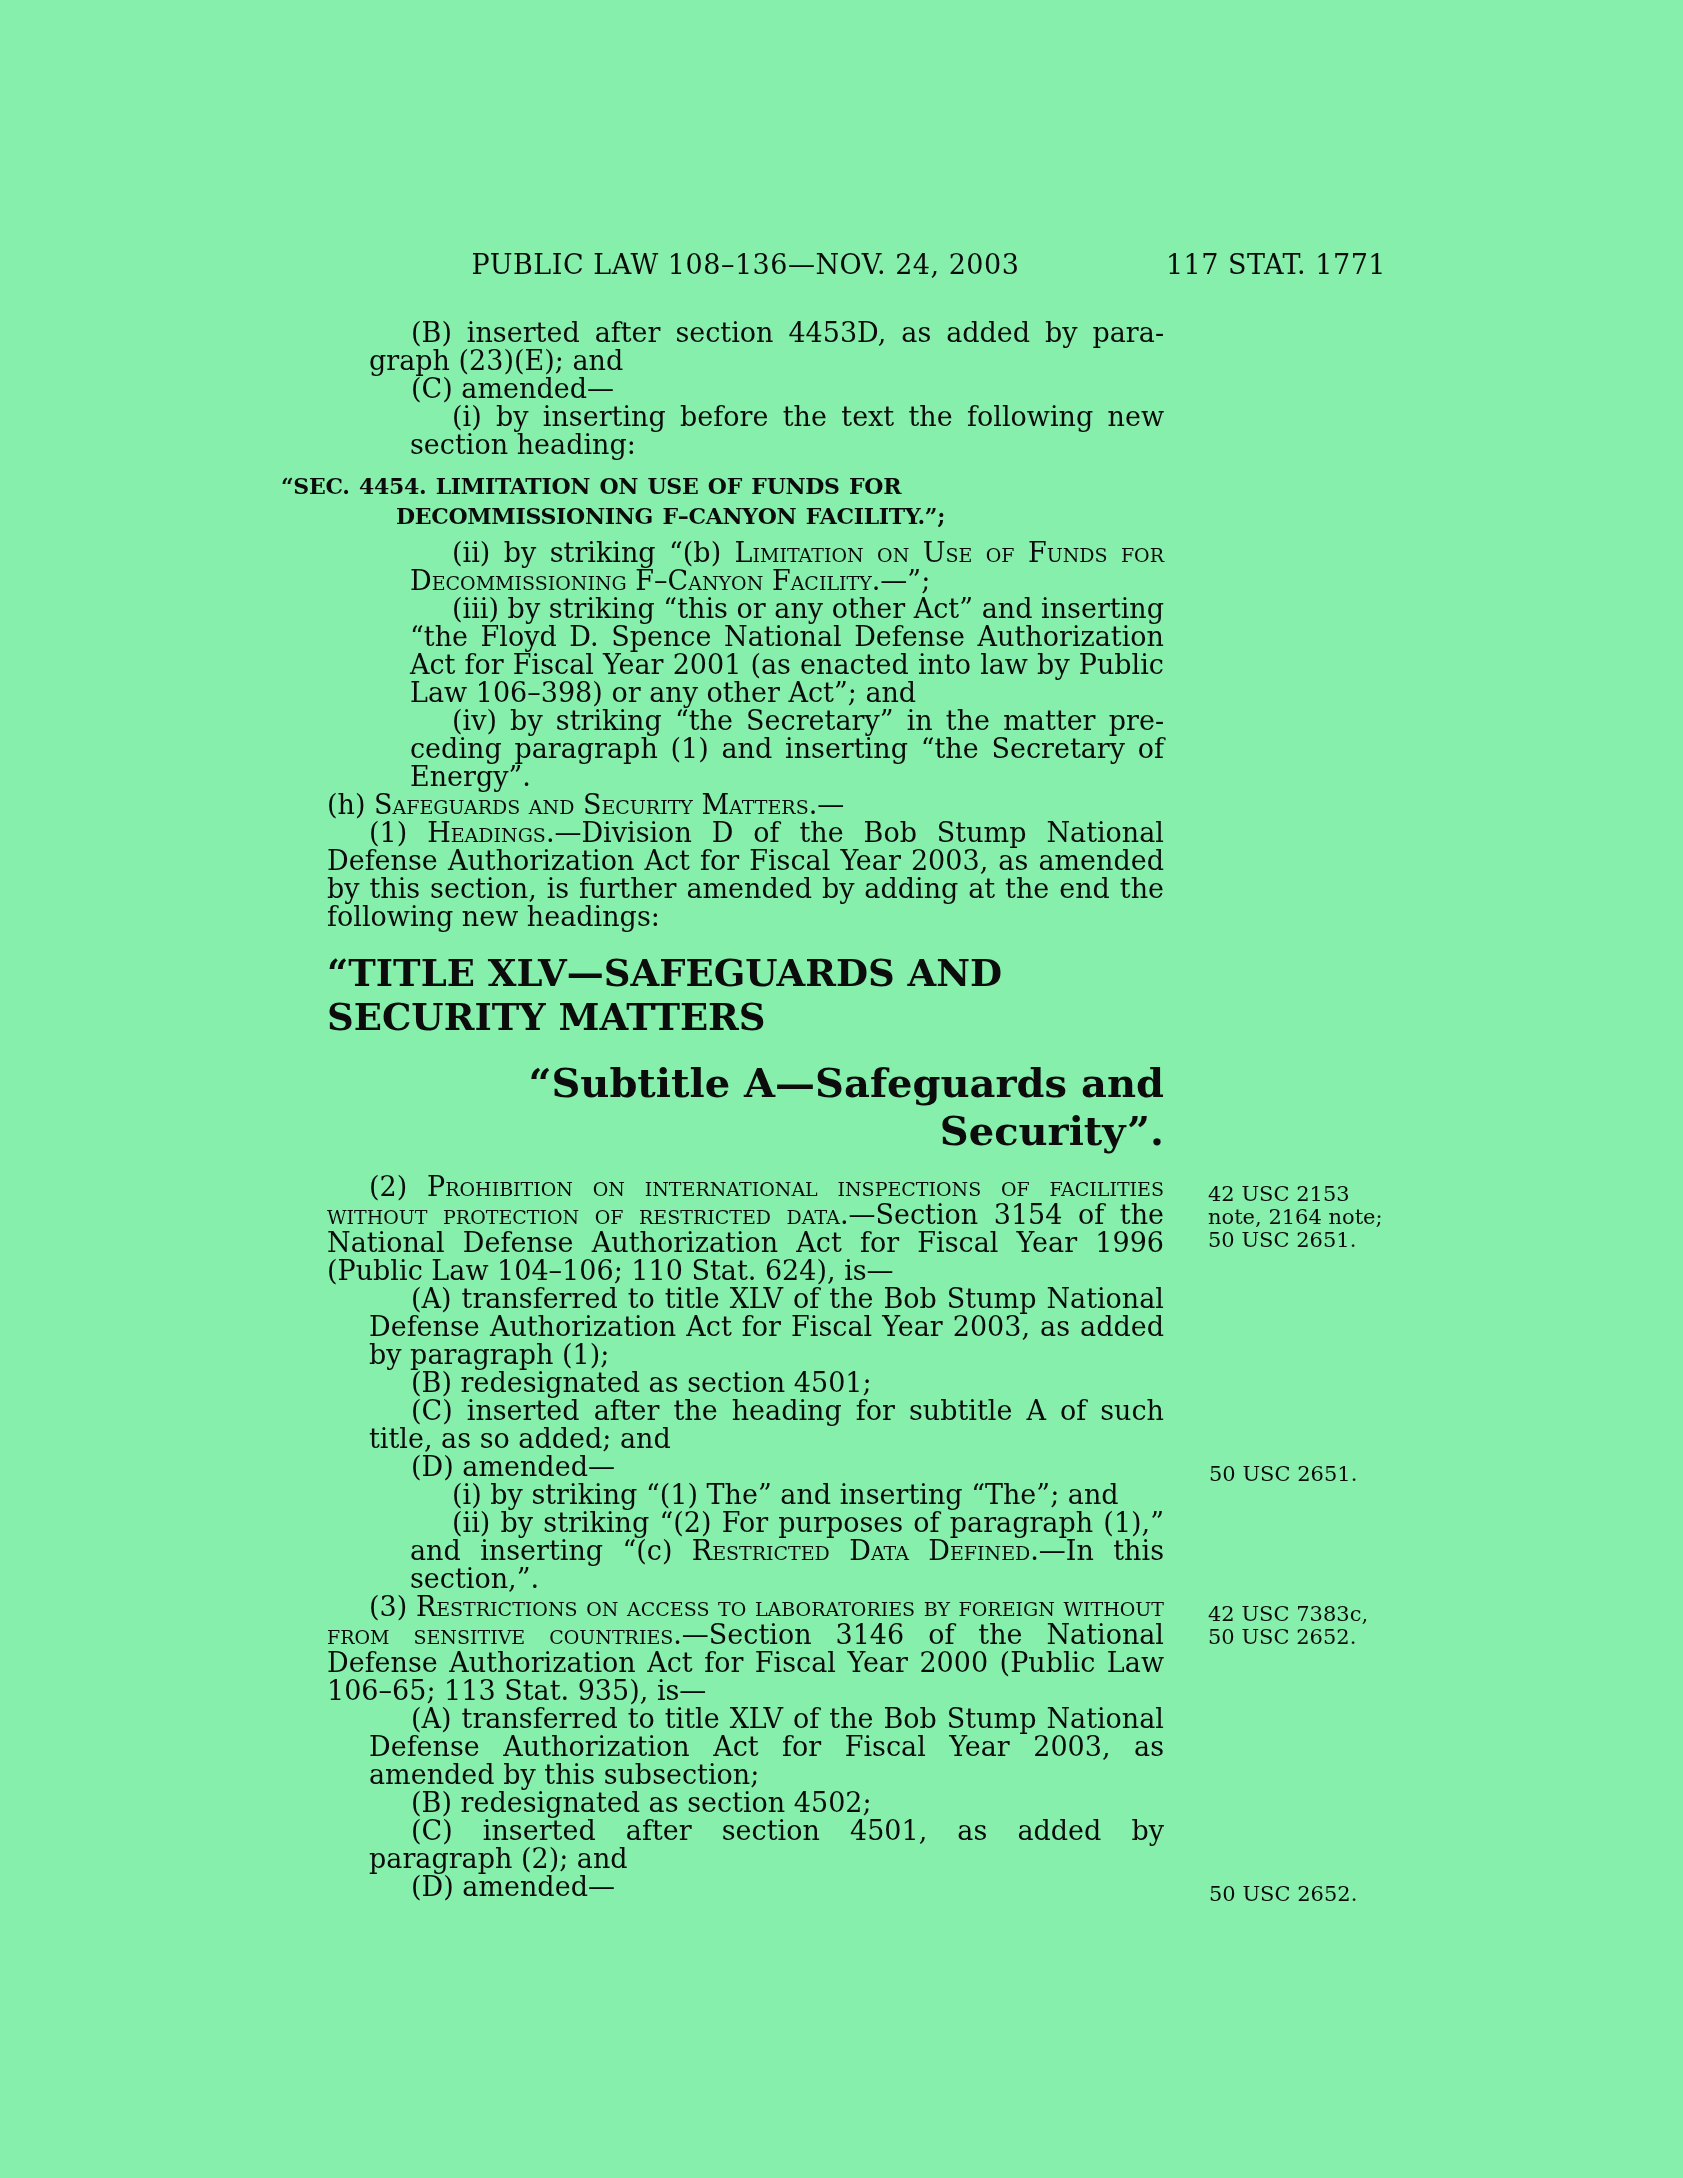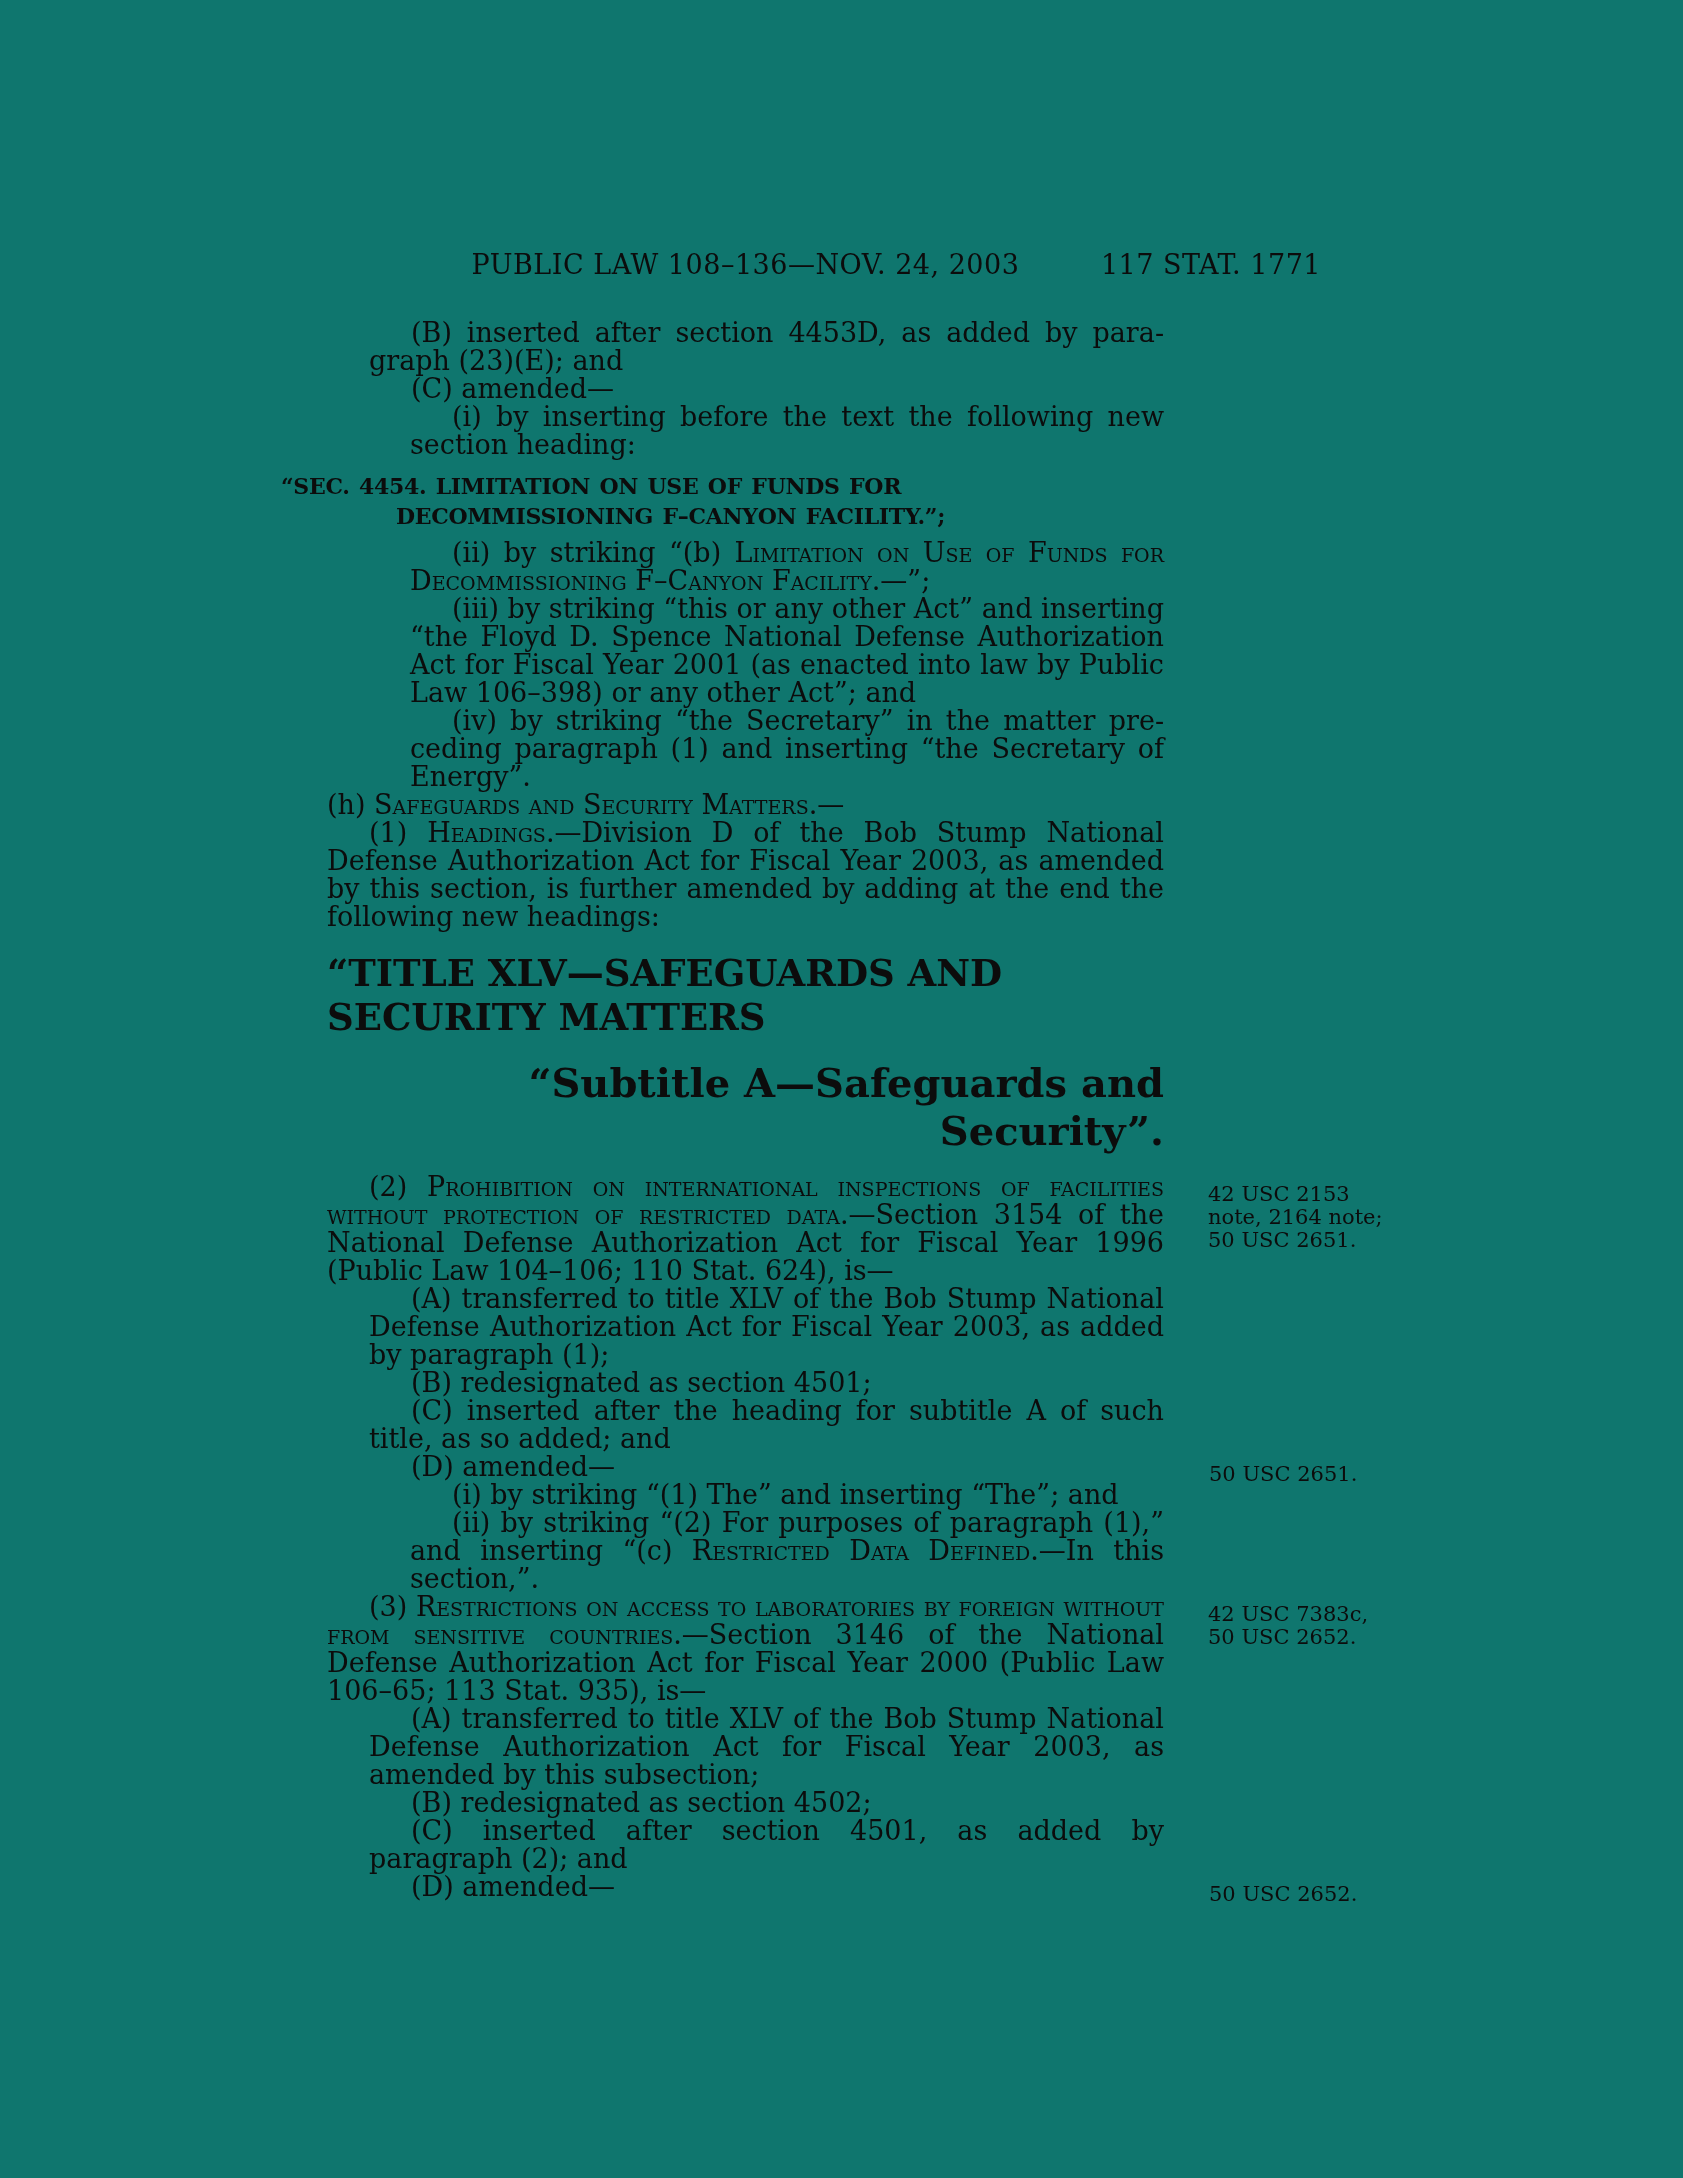--- a/index.html
+++ b/index.html
@@ -1,35 +1,35 @@
 <!DOCTYPE html>
 <html><head>
 <meta charset="utf-8">
 <style>
   html, body { margin: 0; padding: 0; background: #ffffff; }
   .page {
     position: relative;
     width: 1683px;
     height: 2178px;
-    background: #0f766e;
+    background: #86efac;
     color: #0c0c0c;
     font-family: "DejaVu Serif", "Liberation Serif", serif;
     overflow: hidden;
   }
   .running-head {
     position: absolute;
     top: 249px; left: 327px; width: 837px;
     text-align: center;
     font-size: 27px;
     letter-spacing: 0.5px;
     white-space: nowrap;
   }
   .running-stat {
     position: absolute;
-    top: 249px; left: 1064px; width: 257px;
+    top: 249px; left: 1129px; width: 257px;
     text-align: right;
     font-size: 27px;
     letter-spacing: 0.5px;
     white-space: nowrap;
   }
   .column {
     position: absolute;
     top: 319px; left: 327px; width: 837px;
     font-size: 27px;
     line-height: 28px;

